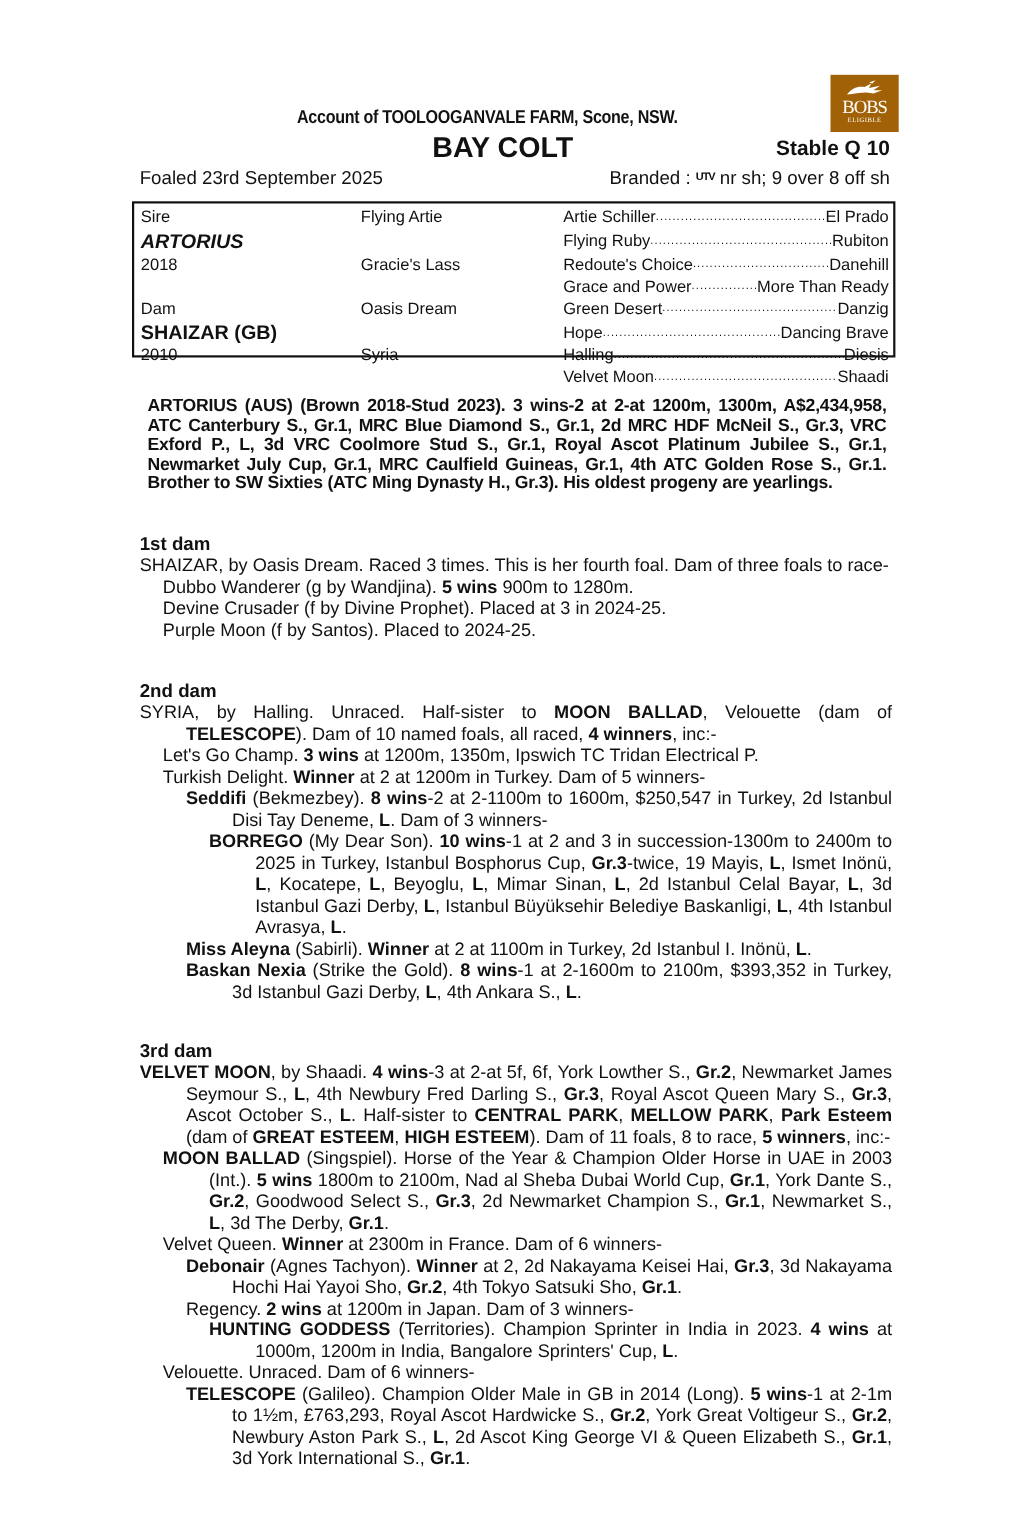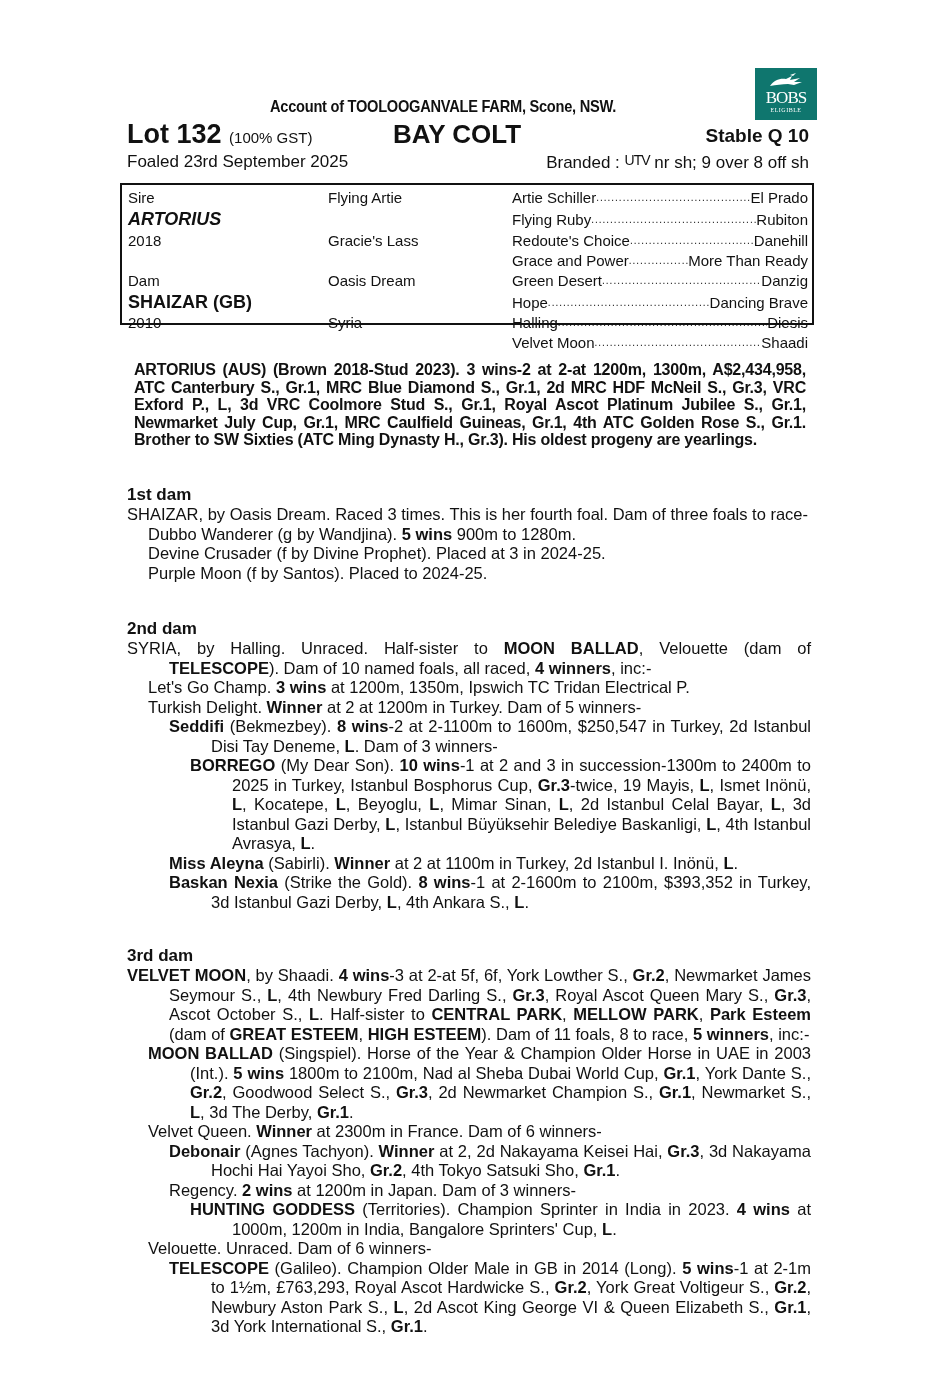--- a/index.html
+++ b/index.html
@@ -1,29 +1,29 @@
 <!DOCTYPE html>
 <html><head>
 <meta charset="utf-8">
 <style>
   html, body { margin: 0; padding: 0; background: #ffffff; }
   body { width: 938px; height: 1400px; position: relative; color: #111; font-family: "Liberation Sans", sans-serif; overflow: hidden; }
-  .logo { position: absolute; left: 755px; top: 68px; width: 62px; height: 52px; background: #0f766e; color: #fff; text-align: center; font-family: "Liberation Serif", serif; }
+  .logo { position: absolute; left: 755px; top: 68px; width: 62px; height: 52px; background: #a16207; color: #fff; text-align: center; font-family: "Liberation Serif", serif; }
   .logo .horse { display: block; margin: 4px auto 0; width: 40px; height: 18px; }
   .logo .bobs { display: block; font-size: 17px; line-height: 16px; letter-spacing: -1px; }
   .logo .elig { display: block; font-size: 6px; letter-spacing: 0.5px; line-height: 8px; }
   .account { position: absolute; left: 270px; top: 97px; font-size: 17px; font-weight: bold; letter-spacing: -0.3px; transform: scaleX(0.86); transform-origin: left; font-family: "Liberation Sans", sans-serif; }
   .lotline { position: absolute; left: 127px; top: 119px; width: 682px; height: 32px; }
   .lot { position: absolute; left: 0; top: 0; font-weight: bold; font-size: 27px; }
   .gst { font-weight: normal; font-size: 15px; }
   .sex { position: absolute; left: 266px; top: 0; font-weight: bold; font-size: 26px; }
   .stable { position: absolute; right: 0; top: 6px; font-weight: bold; font-size: 19px; }
   .foaled { position: absolute; left: 127px; top: 152px; font-size: 17px; }
   .branded { position: absolute; right: 129px; top: 152px; font-size: 17px; }
-  .brand-mark { font-weight: normal; font-size: 14px; letter-spacing: -1px; vertical-align: 3px; }
+  .brand-mark { font-weight: bold; font-size: 10px; letter-spacing: -1px; vertical-align: 3px; }
   .pedigree { position: absolute; left: 120px; top: 183px; width: 694px; height: 142px; border: 2px solid #111; box-sizing: border-box; }
   .ped-cell { position: absolute; font-size: 15px; line-height: 20px; }
   .ped-big { font-weight: bold; font-size: 18px; }
   .ped-g3 { position: absolute; left: 390px; width: 296px; font-size: 15px; line-height: 20px; display: flex; }
   .ped-g3 .n { white-space: nowrap; }
   .ped-g3 .dots { flex: 1; overflow: hidden; white-space: nowrap; font-size: 10px; letter-spacing: 1px; line-height: 20px; }
   .ped-g3 .dots::before { content: "........................................................................................................................"; }
   .ped-g3 .s { white-space: nowrap; }
   .sirebio { position: absolute; left: 134px; top: 361px; width: 672px; font-weight: bold; font-size: 16px; line-height: 17.5px; text-align: justify; letter-spacing: -0.2px; }
   .section { position: absolute; left: 127px; width: 684px; font-size: 16.5px; line-height: 19.5px; }
@@ -43,21 +43,20 @@
     <path d="M4 14 C8 8 14 6 20 7 L26 4 L24 8 L34 6 L28 10 L36 10 L28 13 L22 12 C16 12 10 13 4 14 Z" fill="#fff"></path>
     <path d="M24 3 L30 1 L27 4 Z" fill="#fff"></path>
   </svg>
   <span class="bobs">BOBS</span>
   <span class="elig">ELIGIBLE</span>
 </div>
 
 <div class="account">Account of TOOLOOGANVALE FARM, Scone, NSW.</div>
 
 <div class="lotline">
-  <div class="lot"><span>Lot 132</span> <span class="gst">(100% GST)</span></div>
   <div class="sex">BAY COLT</div>
   <div class="stable">Stable Q 10</div>
 </div>
 
 <div class="foaled">Foaled 23rd September 2025</div>
 <div class="branded">
   <span>Branded :</span>
   <span class="brand-mark">UTV</span>
   <span>nr sh; 9 over 8 off sh</span>
 </div>

